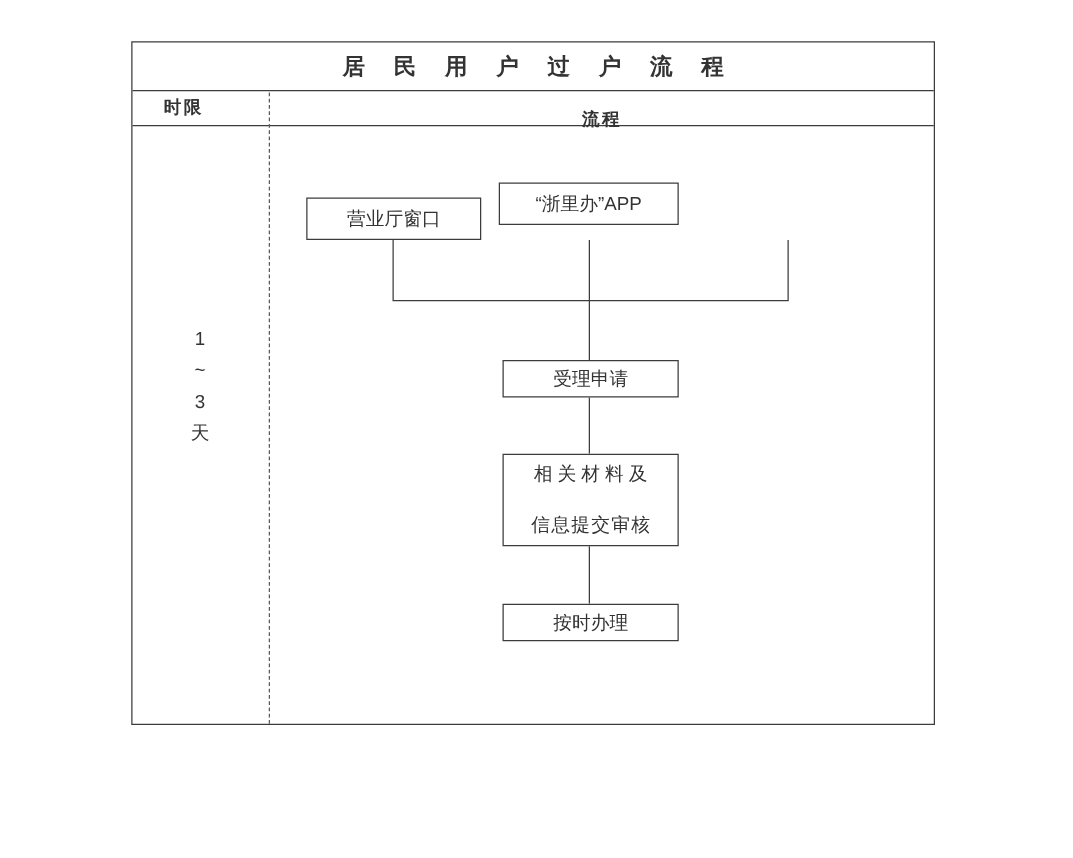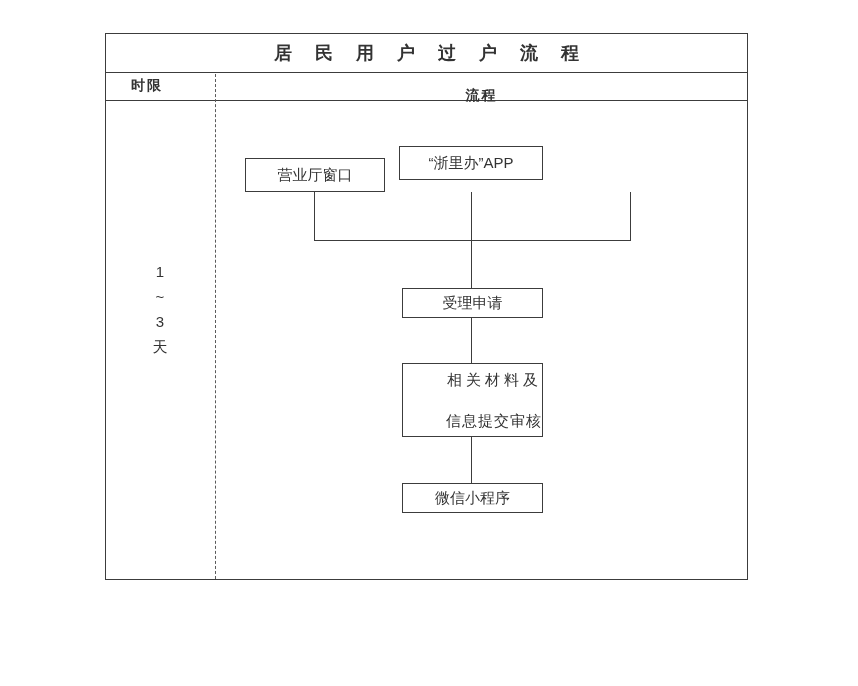--- a/index.html
+++ b/index.html
@@ -90,21 +90,21 @@
     align-items: center;
     justify-content: center;
     font-size: 15px;
     box-sizing: border-box;
     text-align: center;
   }
   .entry-1 { left: 245px; top: 158px; width: 140px; height: 34px; }
   .entry-2 { left: 399px; top: 146px; width: 144px; height: 34px; }
   .entry-3 { left: 560px; top: 158px; width: 142px; height: 34px; }
   .step-accept   { left: 402px; top: 288px; width: 141px; height: 30px; }
-  .step-materials{ left: 402px; top: 363px; width: 141px; height: 74px; line-height: 27px; align-items: flex-end; }
+  .step-materials{ left: 402px; top: 363px; width: 141px; height: 74px; line-height: 27px; }
   .step-final    { left: 402px; top: 483px; width: 141px; height: 30px; }
   .materials-line1 { letter-spacing: 4px; padding-left: 4px; }
   .materials-line2 { letter-spacing: 1px; padding-left: 1px; margin-top: 14px; }
   .stub-left   { left: 314px; top: 192px; height: 48px; }
   .stub-right  { left: 630px; top: 192px; height: 48px; }
   .merge-line  { left: 314px; top: 240px; width: 317px; }
   .center-drop { left: 471px; top: 192px; height: 96px; }
   .conn-2      { left: 471px; top: 318px; height: 45px; }
   .conn-3      { left: 471px; top: 437px; height: 46px; }
 </style>
@@ -144,15 +144,15 @@
 
   <div class="vline conn-2"></div>
 
   <div class="node step-materials">
     <span class="materials-line1">相关材料及</span>
     <span class="materials-line2">信息提交审核</span>
   </div>
 
   <div class="vline conn-3"></div>
 
-  <div class="node step-final">微信小程序</div>
+  <div class="node step-final">按时办理</div>
 
 </div>
 
 </body></html>

